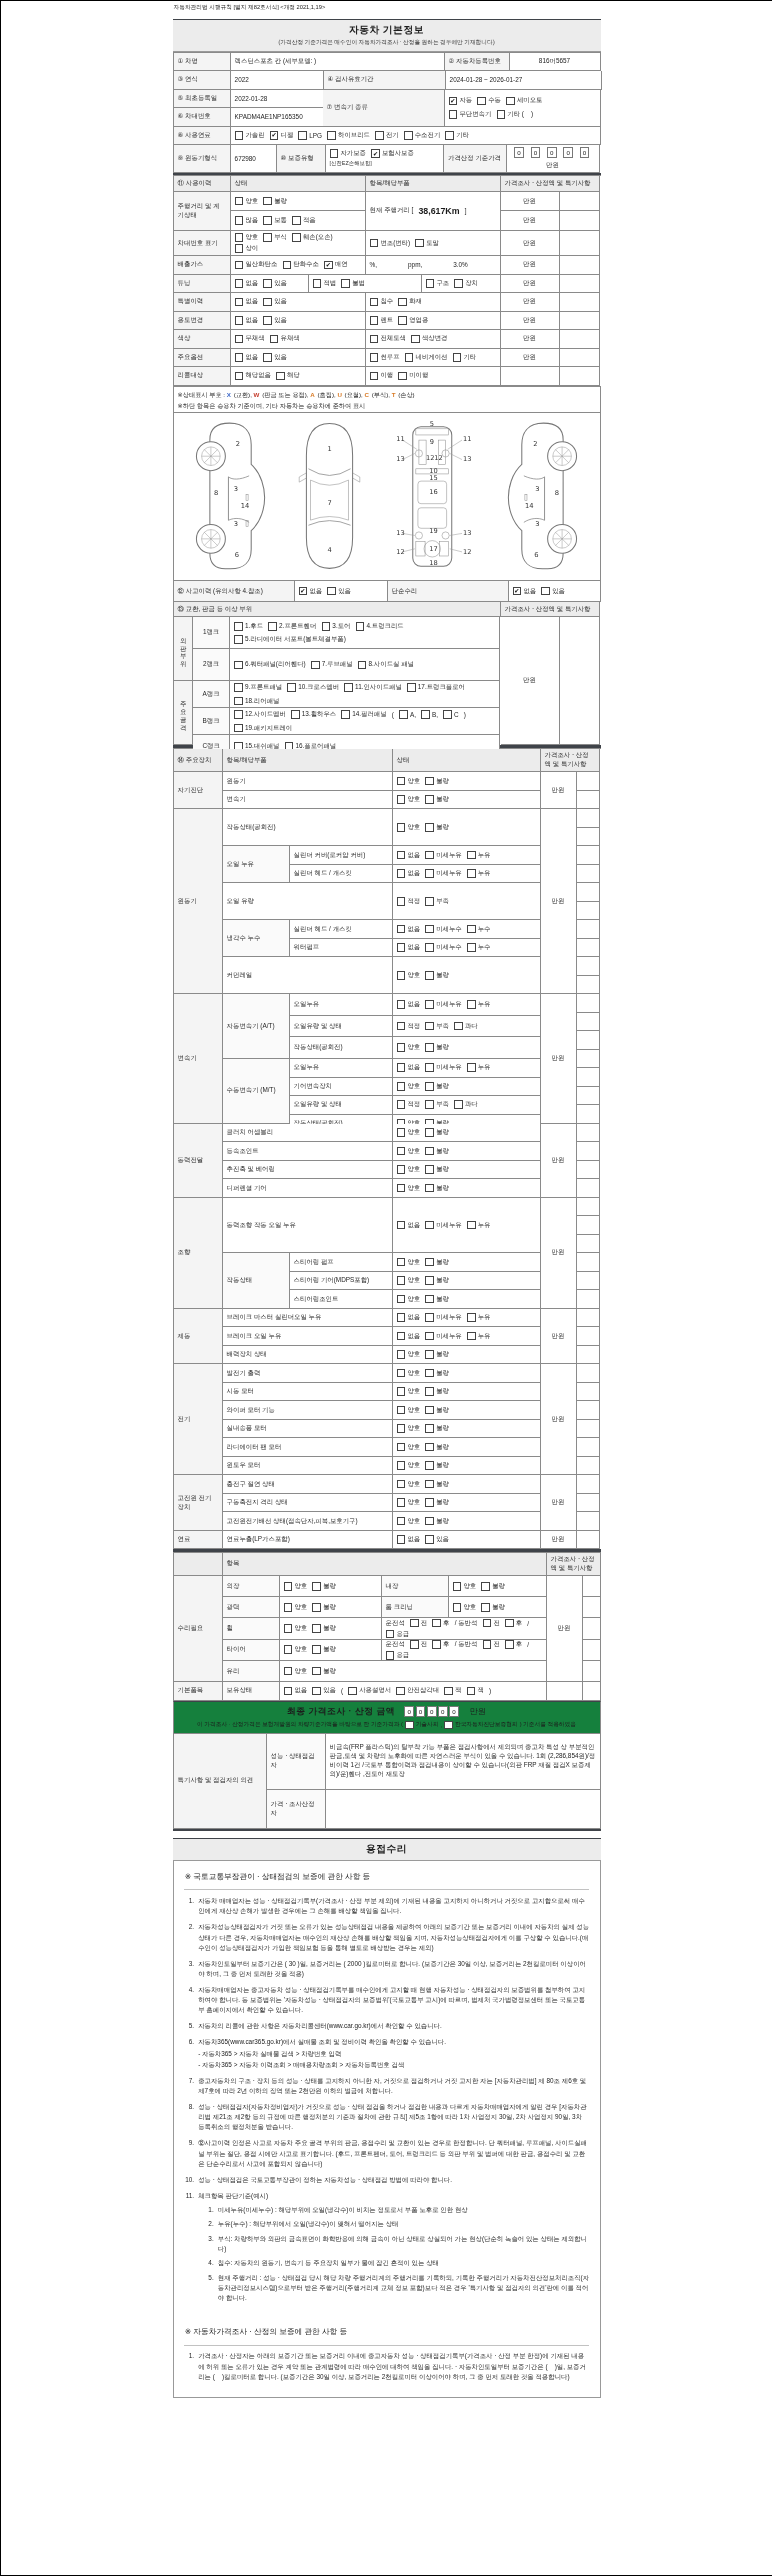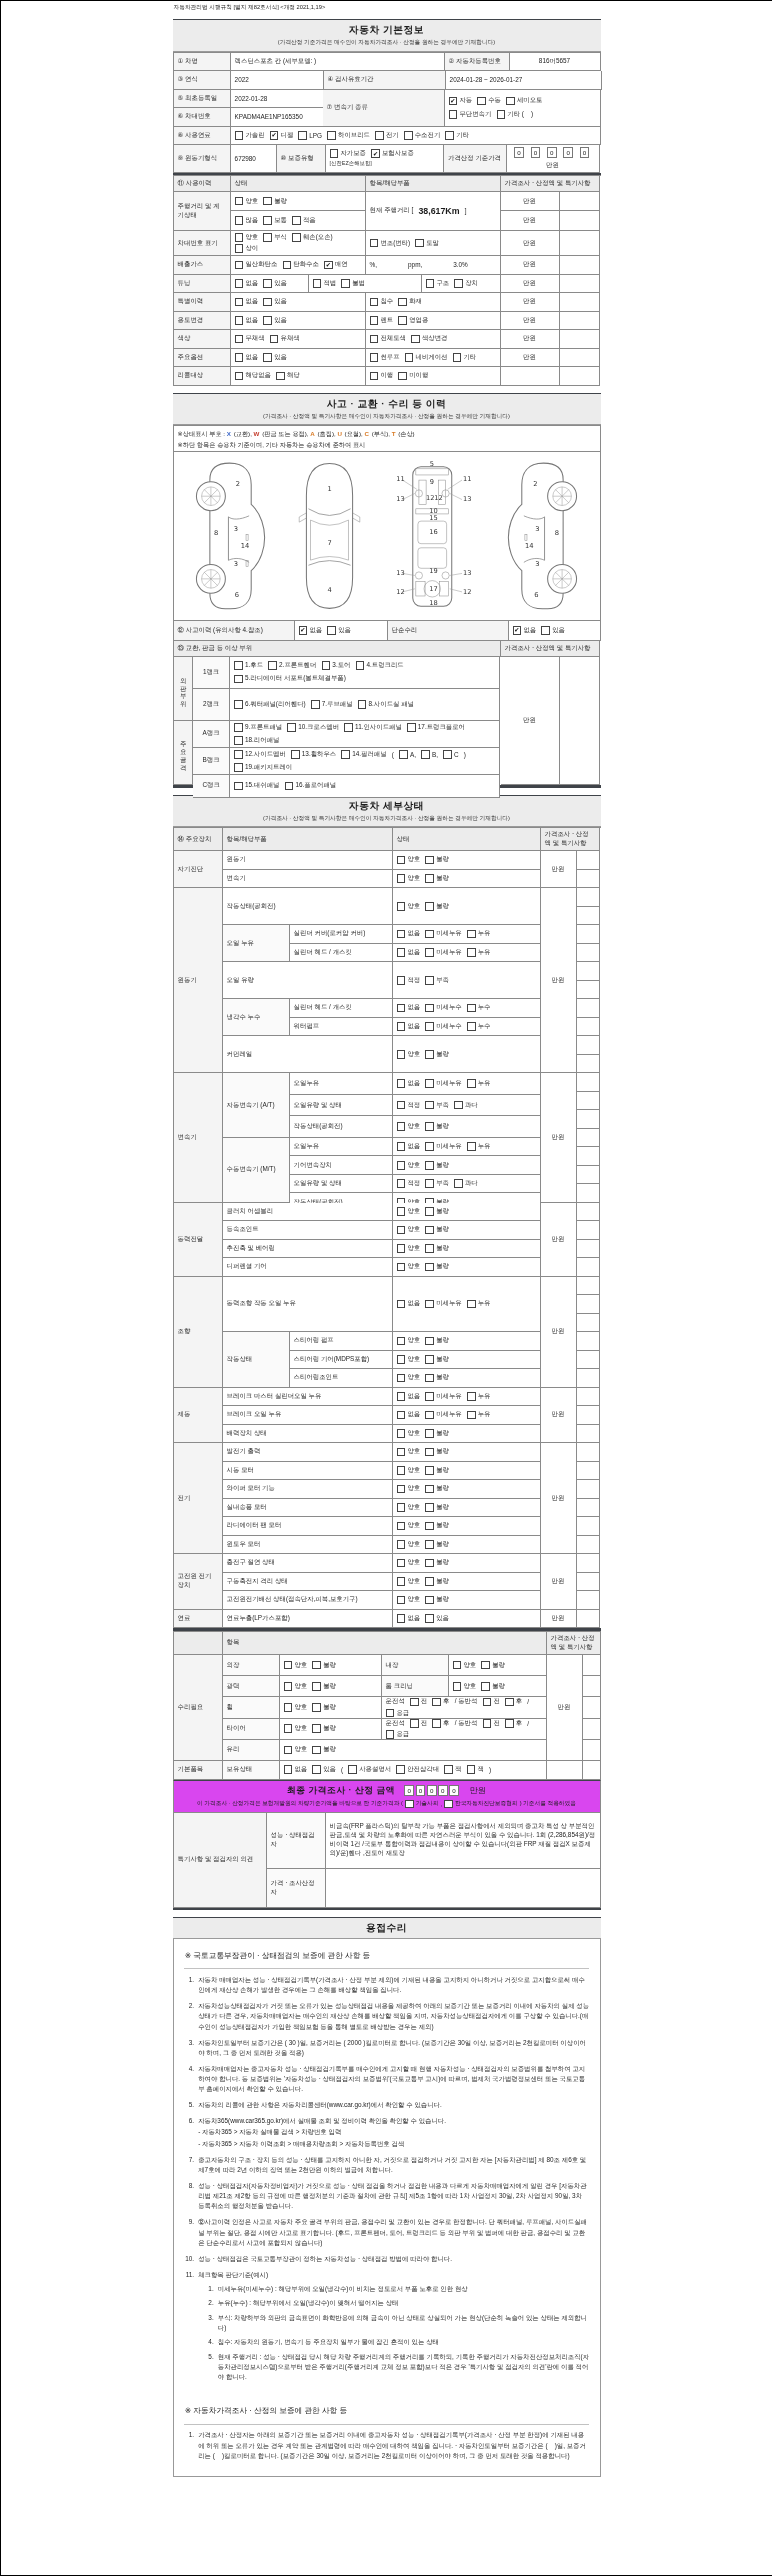--- a/index.html
+++ b/index.html
@@ -7,21 +7,21 @@
   .canvas{width:773px;min-height:2576px;border:0.5px solid #000;box-sizing:border-box;padding:3.1px 0 15.5px;}
   .page{width:428px;margin:0 auto;}
   .formnote{font-size:5.7px;color:#222;margin:0 0 2.1px 1px;}
   
   .dark{background:#474b52;color:#fff;text-align:center;padding-top:8.2px;}
   .dark h1{font-size:14px;margin:0;letter-spacing:1px;font-weight:bold;}
   .dark .sub{font-size:8.8px;margin:4.1px 0 2.1px;}
   .dark .note{font-size:5.7px;color:#d9d9d9;margin:0 0 5.2px;}
   .dark .no{border-top:0.5px solid #5d6168;text-align:left;font-weight:bold;font-size:7.2px;padding:3.1px 5.2px;}
   
-  .secbar{background:#ececec;border-top:1.5px solid #3f4349;border-bottom:0.5px solid #9a9a9a;text-align:center;padding:4.1px 0 3.1px;margin-top:7.2px;}
+  .secbar{background:#ececec;border-top:1.5px solid #3f4349;border-bottom:0.5px solid #9a9a9a;text-align:center;padding:4.1px 0 3.1px;margin-top:7.2px;font-family:Liberation Serif, serif;}
   .secbar h2{font-size:9.8px;margin:0;font-weight:bold;letter-spacing:0.5px;}
   .secbar .ss{font-size:5.7px;color:#333;margin-top:2.1px;}
   .tbar{height:2.6px;background:#3f4349;}
   
   .ftable{width:427px;border-left:0.5px solid #8a8a8a;border-top:0.5px solid #8a8a8a;font-size:6.4px;background:#fff;}
   .frow{display:flex;align-items:stretch;min-height:18.5px;}
   .fcell{flex:0 0 auto;border-right:0.5px solid #8a8a8a;border-bottom:0.5px solid #8a8a8a;display:flex;align-items:center;box-sizing:border-box;padding:2.1px 4.1px;background:#fff;}
   .fstack{flex:0 0 auto;display:flex;flex-direction:column;box-sizing:border-box;}
   .fstack>.frow{flex:1;}
   .cin{display:flex;flex-wrap:wrap;align-items:center;gap:2.1px 5.2px;width:100%;}
@@ -40,21 +40,21 @@
   .dbox{width:7.7px;height:9.3px;border:0.5px solid #777;display:inline-flex;align-items:center;justify-content:center;margin-right:1.5px;font-size:6.2px;background:#fff;}
   .brk{flex-basis:100%;height:0;}
   .gapx{width:20.6px;}
   
   .legend{font-size:6.2px;padding:4.1px 4.1px 1px;background:#fff;border:0.5px solid #8a8a8a;border-bottom:none;}
   .legend .code{font-weight:bold;margin-right:1px;}
   .legend .l2{display:block;margin-top:2.1px;color:#222;}
   .diagrams{display:flex;justify-content:space-around;align-items:center;border:0.5px solid #8a8a8a;border-bottom:none;padding:6.2px 2.1px;background:#fff;}
   .diagrams svg text{font-size:13px;fill:#333;font-family:"DejaVu Sans",sans-serif;}
   
-  .finalrow{border:0.5px solid #8a8a8a;border-top:1px solid #3f4349;background:#d946ef;padding:4.1px 5.2px 3.1px;}
+  .finalrow{border:0.5px solid #8a8a8a;border-top:1px solid #3f4349;background:#15803d;padding:4.1px 5.2px 3.1px;}
   .finalrow .l1{display:flex;justify-content:center;align-items:center;gap:9.3px;}
   .finalrow .cap{font-size:8.8px;font-weight:bold;letter-spacing:0.5px;}
   .finalrow .l2{font-size:5.7px;text-align:center;margin-top:3.1px;display:flex;justify-content:center;align-items:center;gap:2.1px;flex-wrap:wrap;}
   
   .noticebox{border:0.5px solid #999;border-top:none;padding:2.1px 10.3px 9.3px;font-size:6.4px;line-height:1.6;background:#fff;}
   .nt{font-size:7.7px;padding:6.2px 1px;border-bottom:0.5px solid #c2c2c2;margin:2.1px 0 5.2px;}
   .nitem{display:flex;gap:4.1px;margin:5.7px 0;}
   .nnum{flex:0 0 10.3px;text-align:right;}
   .ntext{flex:1;}
   .nline{margin-top:1px;}
@@ -612,24 +612,20 @@
           </div>
           <div class="fcell" style="flex: 0 0 59px; width: 59px;">
             <div class="cin"></div>
           </div>
           <div class="fcell" style="flex: 0 0 40px; width: 40px;">
             <div class="cin"></div>
           </div>
         </div>
       </div>
 
-    <div class="secbar">
-      <h2>사고 · 교환 · 수리 등 이력</h2>
-      <div class="ss">(가격조사 · 산정액 및 특기사항은 매수인이 자동차가격조사 · 산정을 원하는 경우에만 기재합니다)</div>
-    </div>
     <div class="legend">
       <span id="legend-line">※상태표시 부호 : <span class="code" style="color: rgb(58, 102, 200);">X</span><span> (교환), </span><span class="code" style="color: rgb(196, 58, 42);">W</span><span> (판금 또는 용접), </span><span class="code" style="color: rgb(217, 122, 36);">A</span><span> (흠집), </span><span class="code" style="color: rgb(217, 122, 36);">U</span><span> (요철), </span><span class="code" style="color: rgb(217, 122, 36);">C</span><span> (부식), </span><span class="code" style="color: rgb(217, 122, 36);">T</span><span> (손상) </span></span>
       <span class="l2">※하단 항목은 승용차 기준이며, 기타 자동차는 승용차에 준하여 표시</span>
     </div>
 
     <div class="diagrams">
 
       <svg width="93" height="155" viewBox="0 0 180 300">
         <path d="M90 8 C122 8 132 28 132 50 L132 88 C152 106 158 134 158 152 C158 170 152 198 132 216 L132 252 C132 276 118 290 92 290 L82 290 C60 290 52 278 52 260 L52 40 C52 18 64 8 90 8 Z" fill="#fff" stroke="#777" stroke-width="2"></path>
         <circle cx="54" cy="72" r="28" fill="#fff" stroke="#777" stroke-width="2"></circle>
@@ -920,24 +916,20 @@
           <div class="fcell ctr" style="flex: 0 0 59px; width: 59px;">
             <div class="cin">만원</div>
           </div>
           <div class="fcell" style="flex: 0 0 40px; width: 40px;">
             <div class="cin"></div>
           </div>
         </div>
       </div>
     <div class="tbar"></div>
 
-    <div class="secbar">
-      <h2>자동차 세부상태</h2>
-      <div class="ss">(가격조사 · 산정액 및 특기사항은 매수인이 자동차가격조사 · 산정을 원하는 경우에만 기재합니다)</div>
-    </div>
     <div class="ftable" id="t-detail">
         <div class="frow" style="min-height: 15.5px;">
           <div class="fcell hdr" style="flex: 0 0 49px; width: 49px;">
             <div class="cin">⑭ 주요장치</div>
           </div>
           <div class="fcell hdr" style="flex: 0 0 170px; width: 170px;">
             <div class="cin">항목/해당부품</div>
           </div>
           <div class="fcell hdr" style="flex: 0 0 148px; width: 148px;">
             <div class="cin">상태</div>

